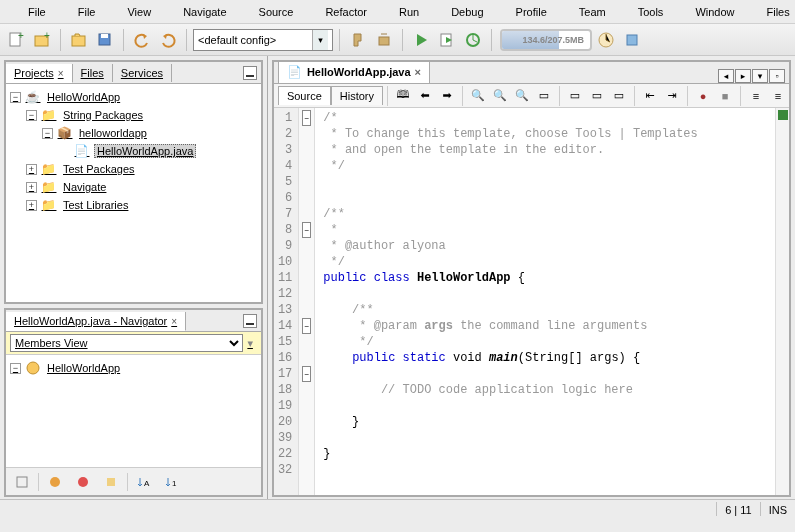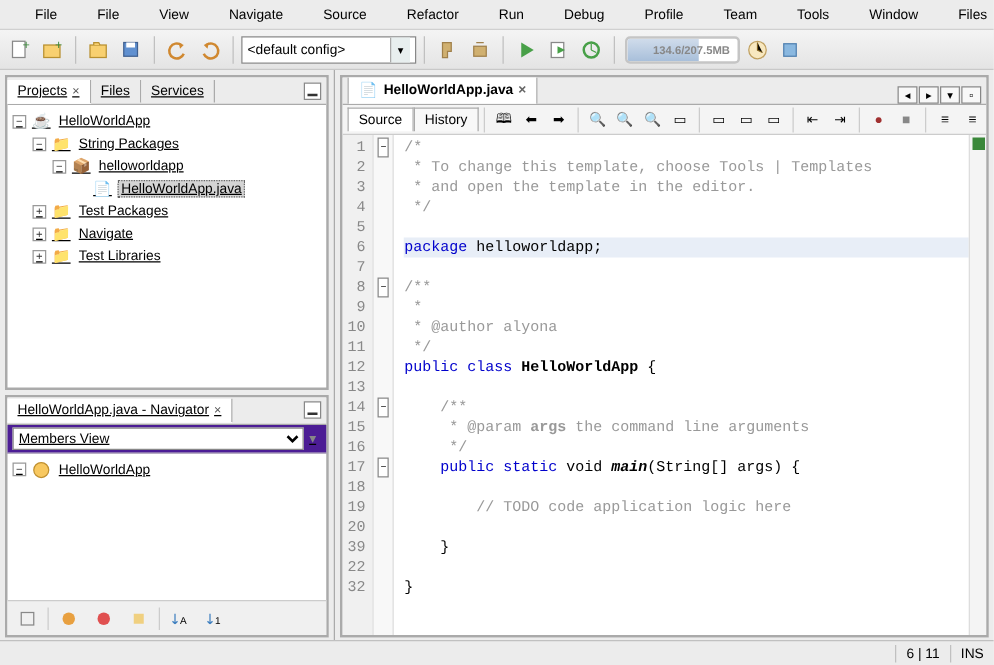--- a/index.html
+++ b/index.html
@@ -26,21 +26,21 @@
 .tab .close { margin-left: 4px; font-size: 10px; color: #555; }
 .min-btn { margin-left: auto; margin-right: 4px; width: 14px; height: 14px; border: 1px solid #888; background: #fff; cursor:pointer; position:relative; }
 .min-btn::after { content:''; position:absolute; left:2px; right:2px; bottom:2px; height:2px; background:#333; }
 .tree { padding: 4px 2px; overflow: auto; flex: 1; }
 .tree-node { display: flex; align-items: center; padding: 1px 2px; cursor: pointer; white-space: nowrap; }
 .tree-node.selected .label { background: #d4d4d4; border:1px dotted #666; padding:0 2px; }
 .tree-node .label { padding:1px 2px; }
 .expander { width: 11px; height: 11px; border: 1px solid #999; background: #fff; display: inline-flex; align-items: center; justify-content: center; font-size: 9px; line-height: 1; margin-right: 4px; color:#333; }
 .spacer { display: inline-block; width: 16px; }
 .icon { width: 16px; height: 16px; display: inline-flex; align-items: center; justify-content: center; margin-right: 4px; font-size: 12px; }
-.members-bar { background: #4c1d95; border-bottom: 1px solid #ccc; padding: 2px 4px; display:flex; align-items:center; }
+.members-bar { background: #fef9c3; border-bottom: 1px solid #ccc; padding: 2px 4px; display:flex; align-items:center; }
 .members-bar select { font-size:11px; border:1px solid #888; flex:1; background:#fff; height:18px; }
 .nav-toolbar { border-top: 1px solid #ccc; background: #f0f0f0; padding: 2px 4px; display: flex; gap: 4px; align-items:center; height:28px; }
 .right-panel { flex: 1; display: flex; flex-direction: column; }
 .editor-pane { flex: 1; border: 2px solid #aaa; margin: 4px 4px 2px 4px; display:flex; flex-direction:column; background:#fff; overflow:hidden; }
 .editor-tabs { display: flex; background: #ececec; border-bottom: 1px solid #aaa; height: 22px; align-items:flex-end; }
 .editor-tab { padding: 3px 8px; border: 1px solid #aaa; border-bottom: none; background: #fff; margin: 1px 0 0 4px; cursor: pointer; display:flex; align-items:center; gap:4px; font-weight:bold; }
 .editor-nav-btns { margin-left: auto; display:flex; gap:1px; padding-right:4px; }
 .editor-nav-btns .sq { width:16px; height:14px; border:1px solid #888; background:#f8f8f8; cursor:pointer; display:inline-flex;align-items:center;justify-content:center;font-size:9px; }
 .subtabs { display: flex; align-items: center; background: #f4f4f4; border-bottom: 1px solid #ccc; height: 24px; padding-left: 4px; gap:0; overflow:hidden; }
 .subtab { padding: 3px 8px; border: 1px solid #aaa; border-bottom: none; background: #f8f8f8; cursor: pointer; font-size:11px; }
@@ -53,21 +53,21 @@
 .fold-gutter div { height:16px; display:flex;align-items:center;justify-content:center; }
 .foldbox { width:9px; height:9px; border:1px solid #888; background:#fff; font-size:8px; line-height:7px; text-align:center; cursor:pointer; }
 .code { flex: 1; padding: 2px 0 2px 8px; }
 .code .line { height: 16px; line-height: 16px; white-space: pre; }
 .code .line.hl { background: #e8eef7; }
 .kw { color: #0000cc; }
 .comment { color: #999; }
 .bold { font-weight: bold; }
 .err-strip { width: 14px; background: #f4f4f4; border-left: 1px solid #ddd; }
 .err-strip .ok { width:10px; height:10px; background:#3a883a; margin:2px auto; }
-.statusbar { background: #ececec; border-top: 1px solid #c0c0c0; height: 20px; display: flex; align-items: center; padding: 0 8px; font-size: 11px; }
+.statusbar { background: #ececec; border-top: 1px solid #c0c0c0; height: 20px; display: flex; align-items: flex-end; padding: 16px 8px; font-size: 11px; }
 .statusbar .sep { width:1px; height:14px; background:#c0c0c0; margin:0 8px; }
 svg { display: block; }
 </style>
 </head>
 <body>
 
 <div class="menubar">
   <span class="menu-item">File</span>
   <span class="menu-item">File</span>
   <span class="menu-item">View</span>
@@ -396,21 +396,20 @@
             <div></div>
             <div></div>
             <div></div>
           </div>
         <div class="code" id="code">
             <div class="line comment">/*</div>
             <div class="line comment"> * To change this template, choose Tools | Templates</div>
             <div class="line comment"> * and open the template in the editor.</div>
             <div class="line comment"> */</div>
             <div class="line"></div>
-            <div class="line hl"><span class="kw">package</span> helloworldapp;</div>
             <div class="line"></div>
             <div class="line comment">/**</div>
             <div class="line comment"> *</div>
             <div class="line comment"> * @author alyona</div>
             <div class="line comment"> */</div>
             <div class="line"><span class="kw">public class</span> <span class="bold">HelloWorldApp</span> {</div>
             <div class="line"></div>
             <div class="line comment">    /**</div>
             <div class="line comment">     * @param <span class="bold">args</span> the command line arguments</div>
             <div class="line comment">     */</div>

